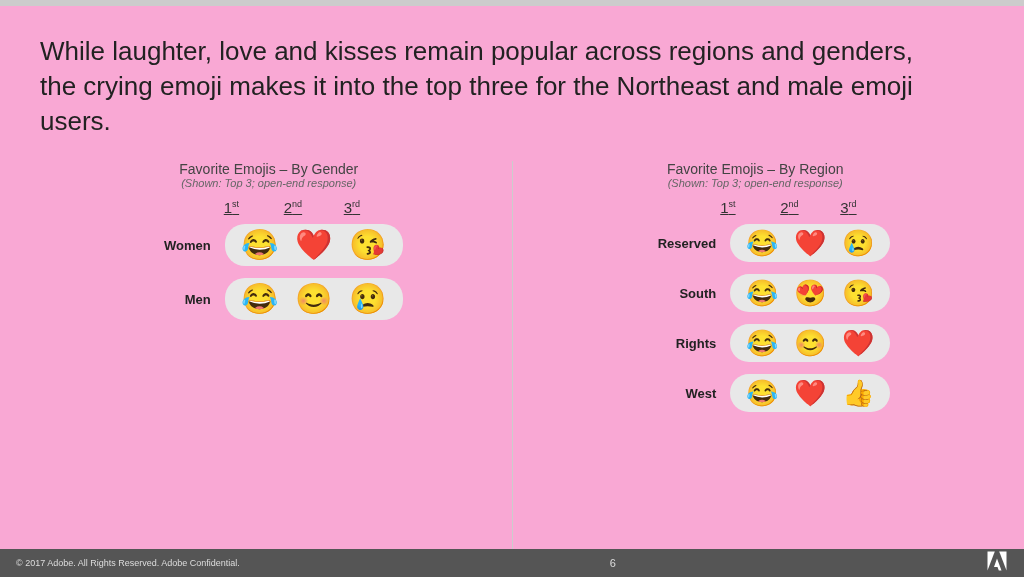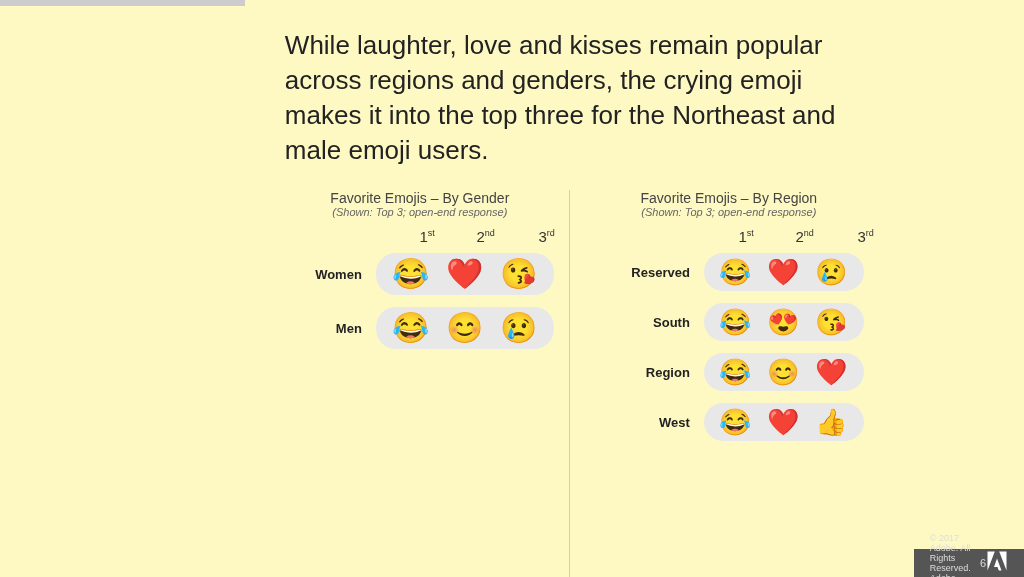--- a/index.html
+++ b/index.html
@@ -8,23 +8,23 @@
       height: 577px;
       background: #fff;
       font-family: 'Arial', sans-serif;
       overflow: hidden;
       position: relative;
     }
 
     .slide {
       width: 1024px;
       height: 577px;
-      background: #fef9c3;
-      display: flex;
-      flex-direction: row;
+      background: #f9a8d4;
+      display: flex;
+      flex-direction: column;
     }
 
     .top-bar {
       width: 100%;
       height: 6px;
       background: #ccc;
     }
 
     .content-area {
       flex: 1;
@@ -91,24 +91,25 @@
       width: 110px;
     }
 
     .rank-cols {
       display: flex;
       gap: 0;
     }
 
     .rank-col {
       width: 60px;
-      text-align: right;
+      text-align: left;
       font-size: 15px;
       color: #333;
       font-weight: 400;
+      text-decoration: underline;
     }
 
     .rank-col sup {
       font-size: 9px;
     }
 
     .emoji-row {
       display: flex;
       align-items: center;
       margin-bottom: 12px;
@@ -272,21 +273,21 @@
         <div class="emoji-row">
           <div class="row-label region-label">South</div>
           <div class="bubble">
             <span class="emoji-sm">😂</span>
             <span class="emoji-sm">😍</span>
             <span class="emoji-sm">😘</span>
           </div>
         </div>
 
         <div class="emoji-row">
-          <div class="row-label region-label">Region</div>
+          <div class="row-label region-label">Rights</div>
           <div class="bubble">
             <span class="emoji-sm">😂</span>
             <span class="emoji-sm">😊</span>
             <span class="emoji-sm">❤️</span>
           </div>
         </div>
 
         <div class="emoji-row">
           <div class="row-label region-label">West</div>
           <div class="bubble">

